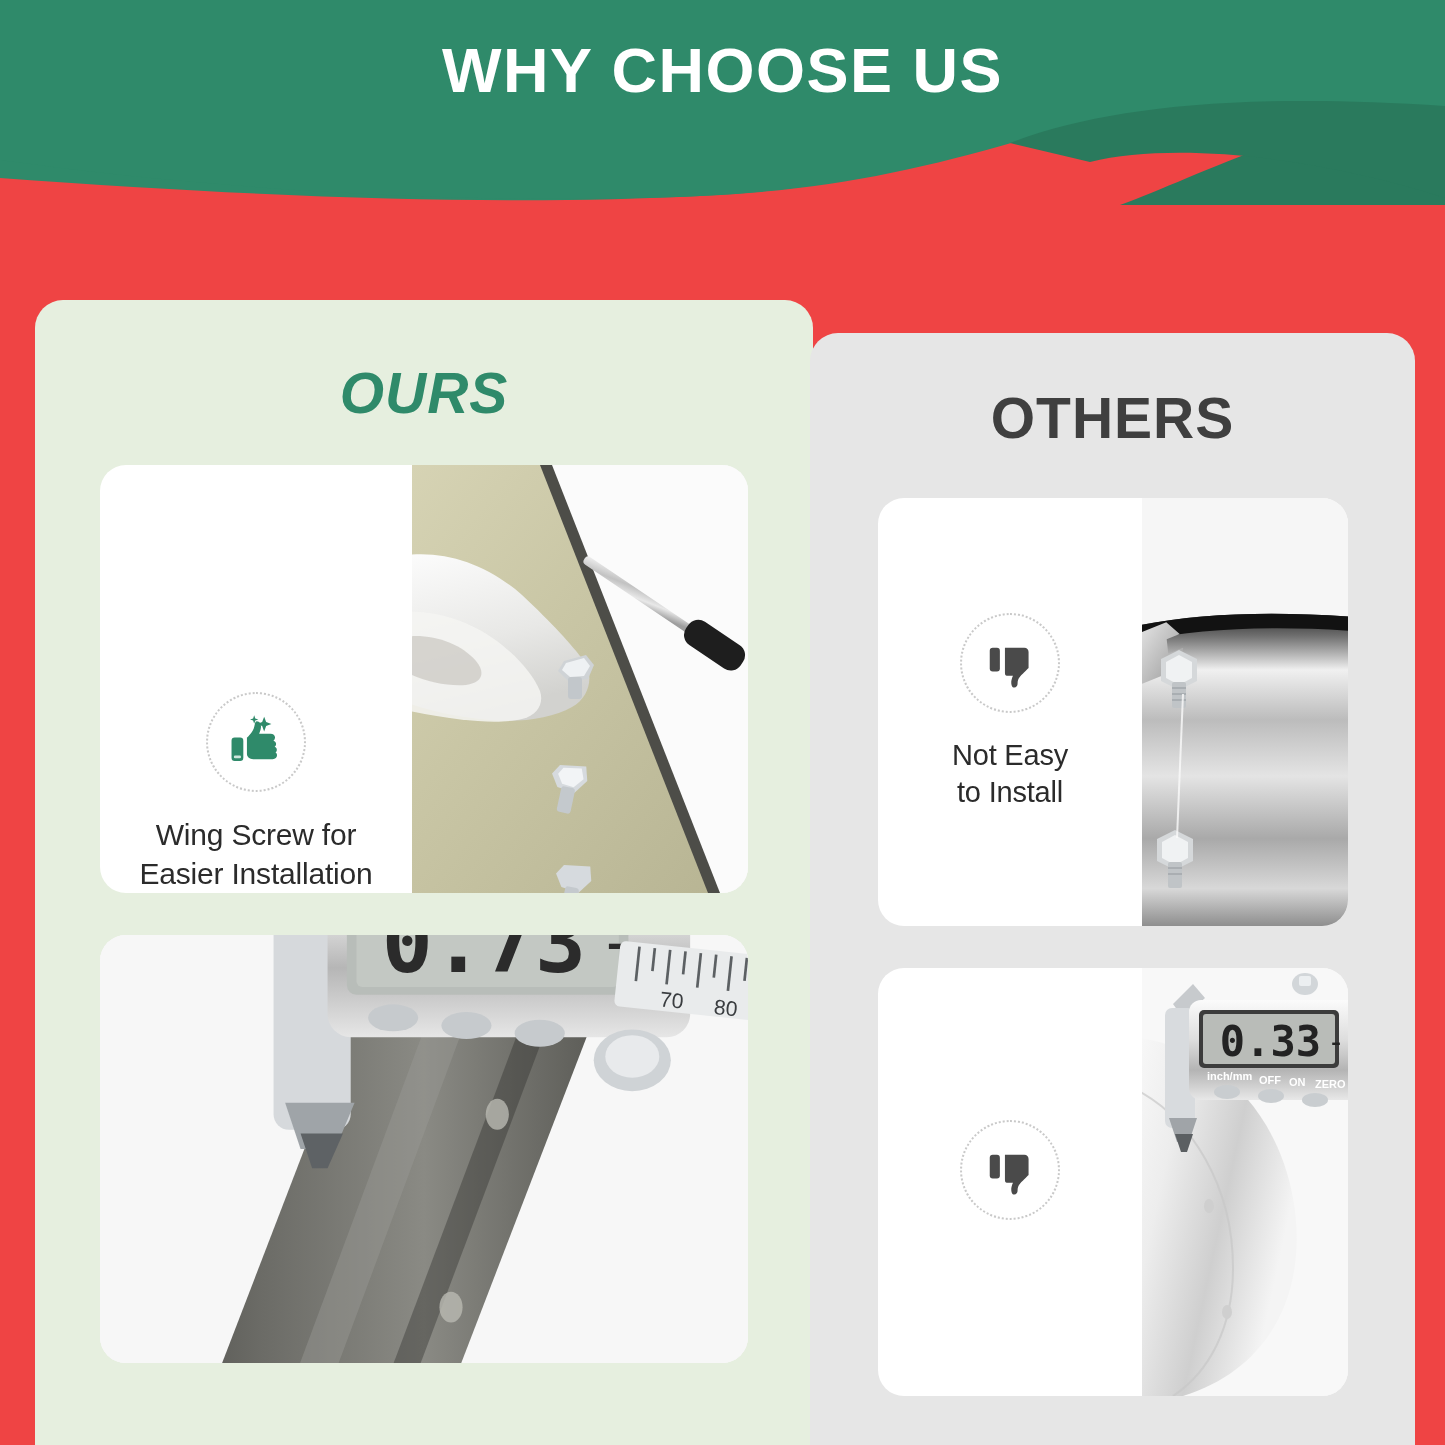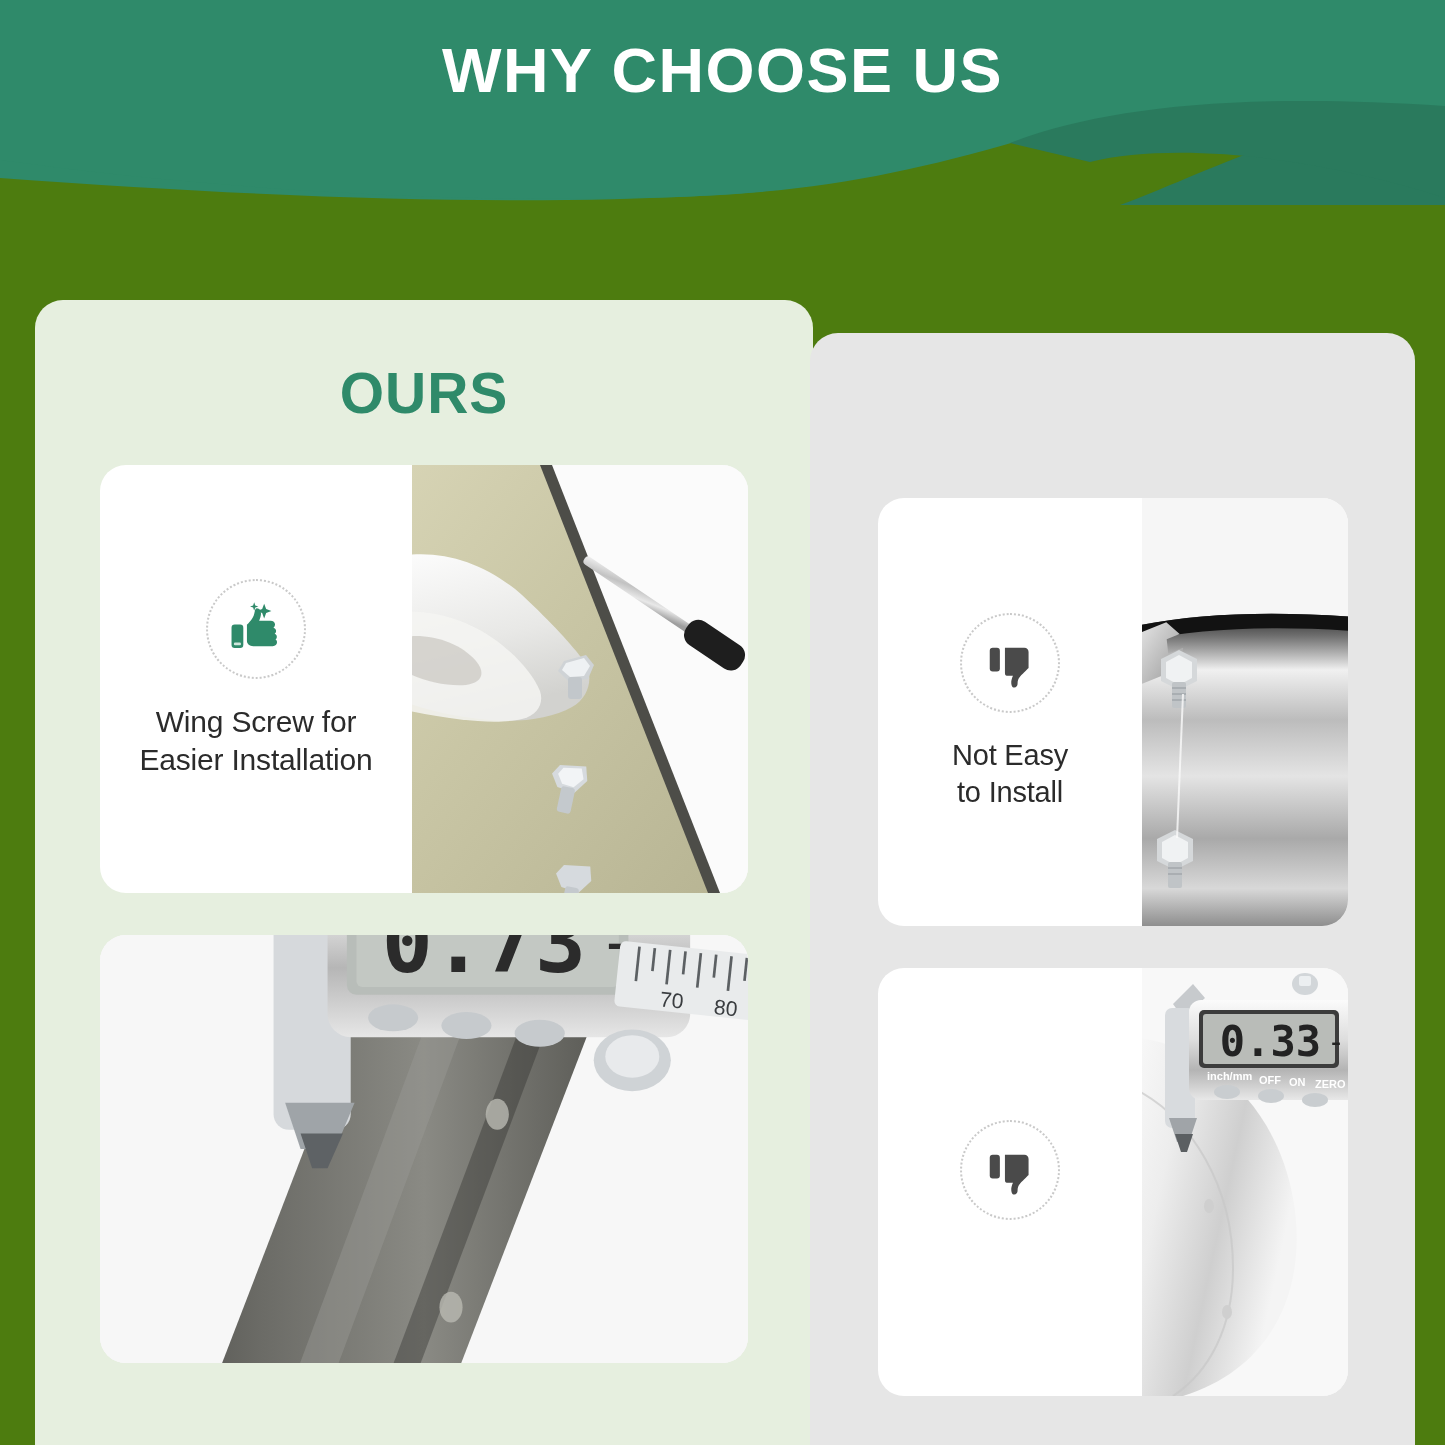--- a/index.html
+++ b/index.html
@@ -2,21 +2,21 @@
 <html><head>
 <meta charset="utf-8">
 <style>
   * { margin:0; padding:0; box-sizing:border-box; }
   html, body {
     width:1445px; height:1445px;
     background:#ffffff;
     font-family:"Liberation Sans", sans-serif;
     overflow:hidden;
   }
-  .page { position:relative; width:1445px; height:1445px; background:#4d7c0f; }
+  .page { position:relative; width:1445px; height:1445px; background:#ef4444; }
 
   
   .header {
     position:absolute; left:0; top:0; width:1445px; height:205px;
     overflow:hidden;
   }
   .header svg { position:absolute; left:0; top:0; width:1445px; height:205px; }
   .header-title {
     position:absolute; left:0; top:34px; width:1445px;
     text-align:center;
@@ -39,21 +39,21 @@
     position:absolute; left:810px; top:333px;
     width:605px; height:1112px;
     background:#e6e6e6;
     border-radius:28px 28px 0 0;
   }
 
   .panel-heading {
     position:absolute; width:100%; text-align:center;
     font-size:57px; font-weight:700; letter-spacing:1px;
   }
-  .heading-ours { top:60px; color:#2f8a6a; }
+  .heading-ours { top:60px; color:#2f8a6a;font-style:italic; }
   .heading-others { top:52px; color:#3f3f3f; }
 
   
   .card {
     position:absolute;
     background:#ffffff;
     border-radius:26px;
     overflow:hidden;
     display:flex;
   }
@@ -62,21 +62,21 @@
   .card-r1 { top:165px; height:428px; }
   .card-r2 { top:635px; height:428px; }
 
   .card-text {
     position:relative;
     display:flex; flex-direction:column;
     align-items:center; justify-content:center;
     flex:0 0 auto;
     padding:0 10px;
   }
-  .card-ours .card-text { width:312px; }
+  .card-ours .card-text { width:312px;justify-content:flex-end; }
   .card-others .card-text { width:264px; }
 
   .badge {
     width:100px; height:100px; border-radius:50%;
     border:2px dotted #c9c9c9;
     display:flex; align-items:center; justify-content:center;
     margin-bottom:24px;
   }
   .badge svg { display:block; }
 
@@ -241,20 +241,21 @@
 
             <ellipse cx="276" cy="168" rx="20" ry="16" fill="#cfd3d6"></ellipse>
             <ellipse cx="276" cy="166" rx="14" ry="11" fill="#e8eaec"></ellipse>
           </g>
         </svg>
       </div>
     </div>
   </div>
 
   <div class="panel-others">
+    <div class="panel-heading heading-others">OTHERS</div>
 
     <div class="card card-others card-r1">
       <div class="card-text">
         <div class="badge">
           <svg width="54" height="54" viewBox="0 0 64 64">
             <rect x="8" y="14" width="12" height="28" rx="3.5" fill="#4a4a4a"></rect>
             <path d="M26 14 L49 14 C52 14 54 16 54 19 L54 38 C54 38 48 44 44 48 C41.5 50.5 41 54 41 56 C41 59 39.5 61 37 61 C34.5 61 33.5 58 33.5 55 C33.5 51.5 35.5 47 35.5 47 L28 47 C26 47 26 45 26 43 Z" fill="#4a4a4a"></path>
           </svg>
         </div>
         <div class="card-label">Not Easy

